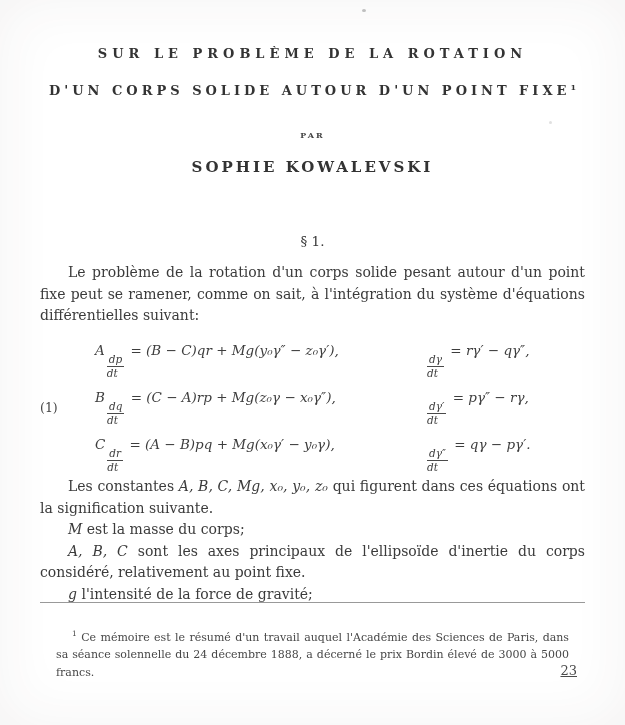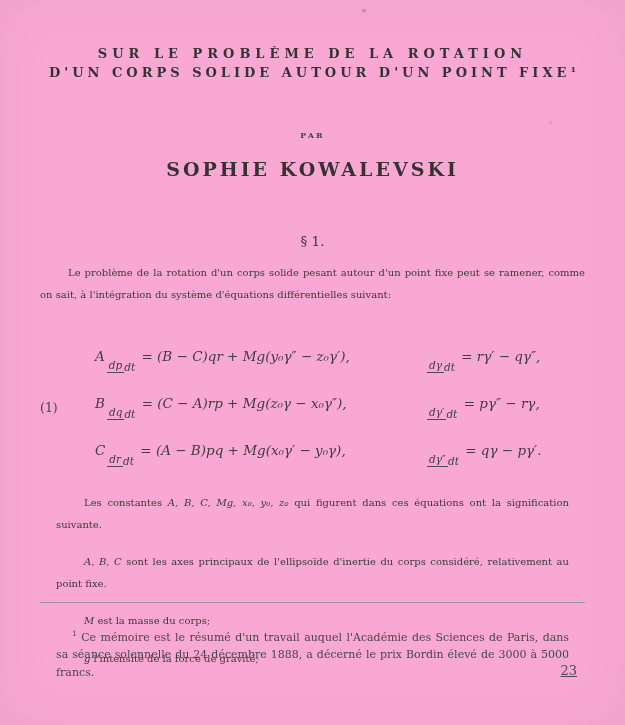--- a/index.html
+++ b/index.html
@@ -1,50 +1,50 @@
 <!DOCTYPE html>
 <html><head>
 <meta charset="utf-8">
 <style>
   html,body { margin:0; padding:0; background:#e8e8e6; }
   .page {
     position:relative;
     width:625px; height:725px;
     margin:0 auto;
-    background:#f9a8d4;
+    background:#ffffff;
     box-shadow: inset 0 0 60px rgba(60,55,45,0.06);
     font-family:"DejaVu Serif", serif;
     color:#3b3b3b;
     overflow:hidden;
   }
   .abs { position:absolute; }
   .centered { left:40px; right:40px; text-align:center; }
 
   .title-line1 { top:46px; font-size:13px; font-weight:bold; letter-spacing:5px; color:#333; }
-  .title-line2 { top:64px; font-size:13px; font-weight:bold; letter-spacing:4px; color:#333;text-align:center; }
+  .title-line2 { top:82px; font-size:13px; font-weight:bold; letter-spacing:4px; color:#333;text-align:center; }
   .title-sup { font-size:8px; letter-spacing:0; }
 
   .byline   { top:130px; font-size:8px;  font-weight:bold; letter-spacing:2px; color:#444; }
-  .author   { top:158px; font-size:19px; font-weight:bold; letter-spacing:3px; color:#333; }
+  .author   { top:158px; font-size:15px; font-weight:bold; letter-spacing:3px; color:#333; }
   .location { top:183px; font-size:8px;  letter-spacing:1.5px; color:#555; }
 
   .section-heading { top:233px; font-size:13.5px; color:#3a3a3a; }
 
-  .bodytext { font-size:10px; line-height:21.5px; text-align:justify; }
+  .bodytext { font-size:14px; line-height:21.5px; text-align:justify; }
   .para1 { top:262px; left:40px; width:545px; }
   .indent { text-indent:28px; }
   .para-block { top:476px; left:40px; width:545px; }
-  .para-block p { margin:16px; }
+  .para-block p { margin:0; }
   .mvar { font-style:italic; }
 
   .equations { top:337px; left:40px; width:545px; }
   .eq-row { display:grid; grid-template-columns:55px 330px 1fr; align-items:center; height:47px; }
   .eq { font-size:13.5px; font-style:italic; white-space:nowrap; color:#3d3d3d; }
   .eq-label { font-style:normal; font-size:12.5px; color:#444; }
-  .frac { display:inline-flex; flex-direction:row; align-items:flex-end; vertical-align:-0.55em; line-height:1.05; margin:0 2px; }
+  .frac { display:inline-flex; flex-direction:column; align-items:flex-start; vertical-align:-0.55em; line-height:1.05; margin:0 2px; }
   .frac .num { padding:0 2px 1px; border-bottom:1px solid #4a4a4a; font-size:10.5px; }
   .frac .den { padding-top:1px; font-size:10.5px; }
 
   .footnote-rule { top:602px; left:40px; width:545px; border-top:1px solid #999; height:0; }
   .footnote { top:609px; left:40px; width:545px; font-size:11px; line-height:17.5px; text-align:justify; color:#474747; }
   .footnote p { margin:16px; text-indent:16px; }
   .footnote sup { font-size:7.5px; }
 
   .imprint { top:668px; left:65px; font-size:8.5px; color:#555; }
   .imprint .j { font-style:italic; }
@@ -125,22 +125,22 @@
             <span class="num">dγ″</span>
             <span class="den">dt</span>
           </span>
         <span>= qγ − pγ′.</span>
       </span>
     </div>
   </div>
 
   <div class="abs bodytext para-block">
     <p class="indent"><span>Les constantes </span><span class="mvar">A, B, C, Mg, x₀, y₀, z₀</span><span> qui figurent dans ces équations ont la signification suivante.</span></p>
+    <p class="indent"><span class="mvar">M</span><span> est la masse du corps;</span></p>
     <p class="indent"><span class="mvar">A, B, C</span><span> sont les axes principaux de l'ellipsoïde d'inertie du corps considéré, relativement au point fixe.</span></p>
-    <p class="indent"><span class="mvar">M</span><span> est la masse du corps;</span></p>
     <p class="indent"><span class="mvar">g</span><span> l'intensité de la force de gravité;</span></p>
   </div>
 
   <div class="abs footnote-rule"></div>
   <div class="abs footnote">
     <p><sup>1</sup> <span>Ce mémoire est le résumé d'un travail auquel l'Académie des Sciences de Paris, dans sa séance solennelle du 24 décembre 1888, a décerné le prix Bordin élevé de 3000 à 5000 francs.</span></p>
   </div>
 
   <div class="abs page-signature">23</div>
 

